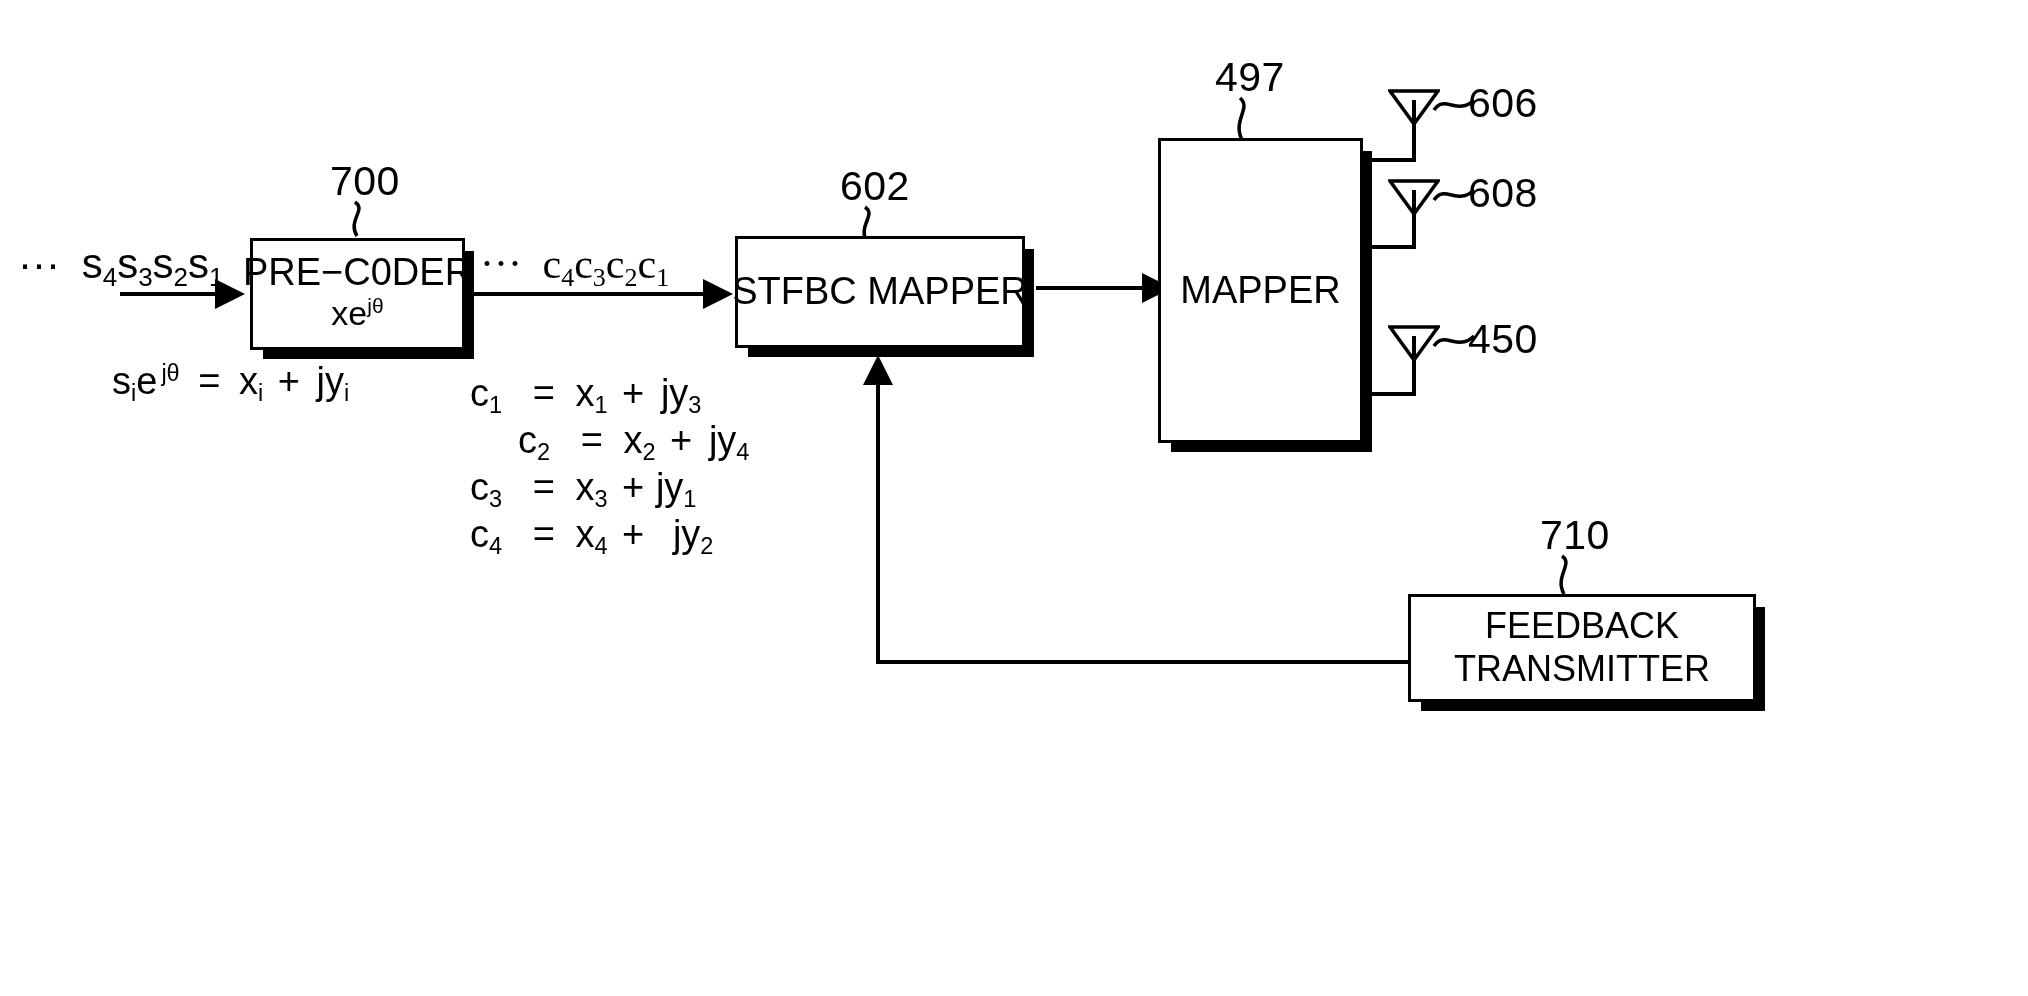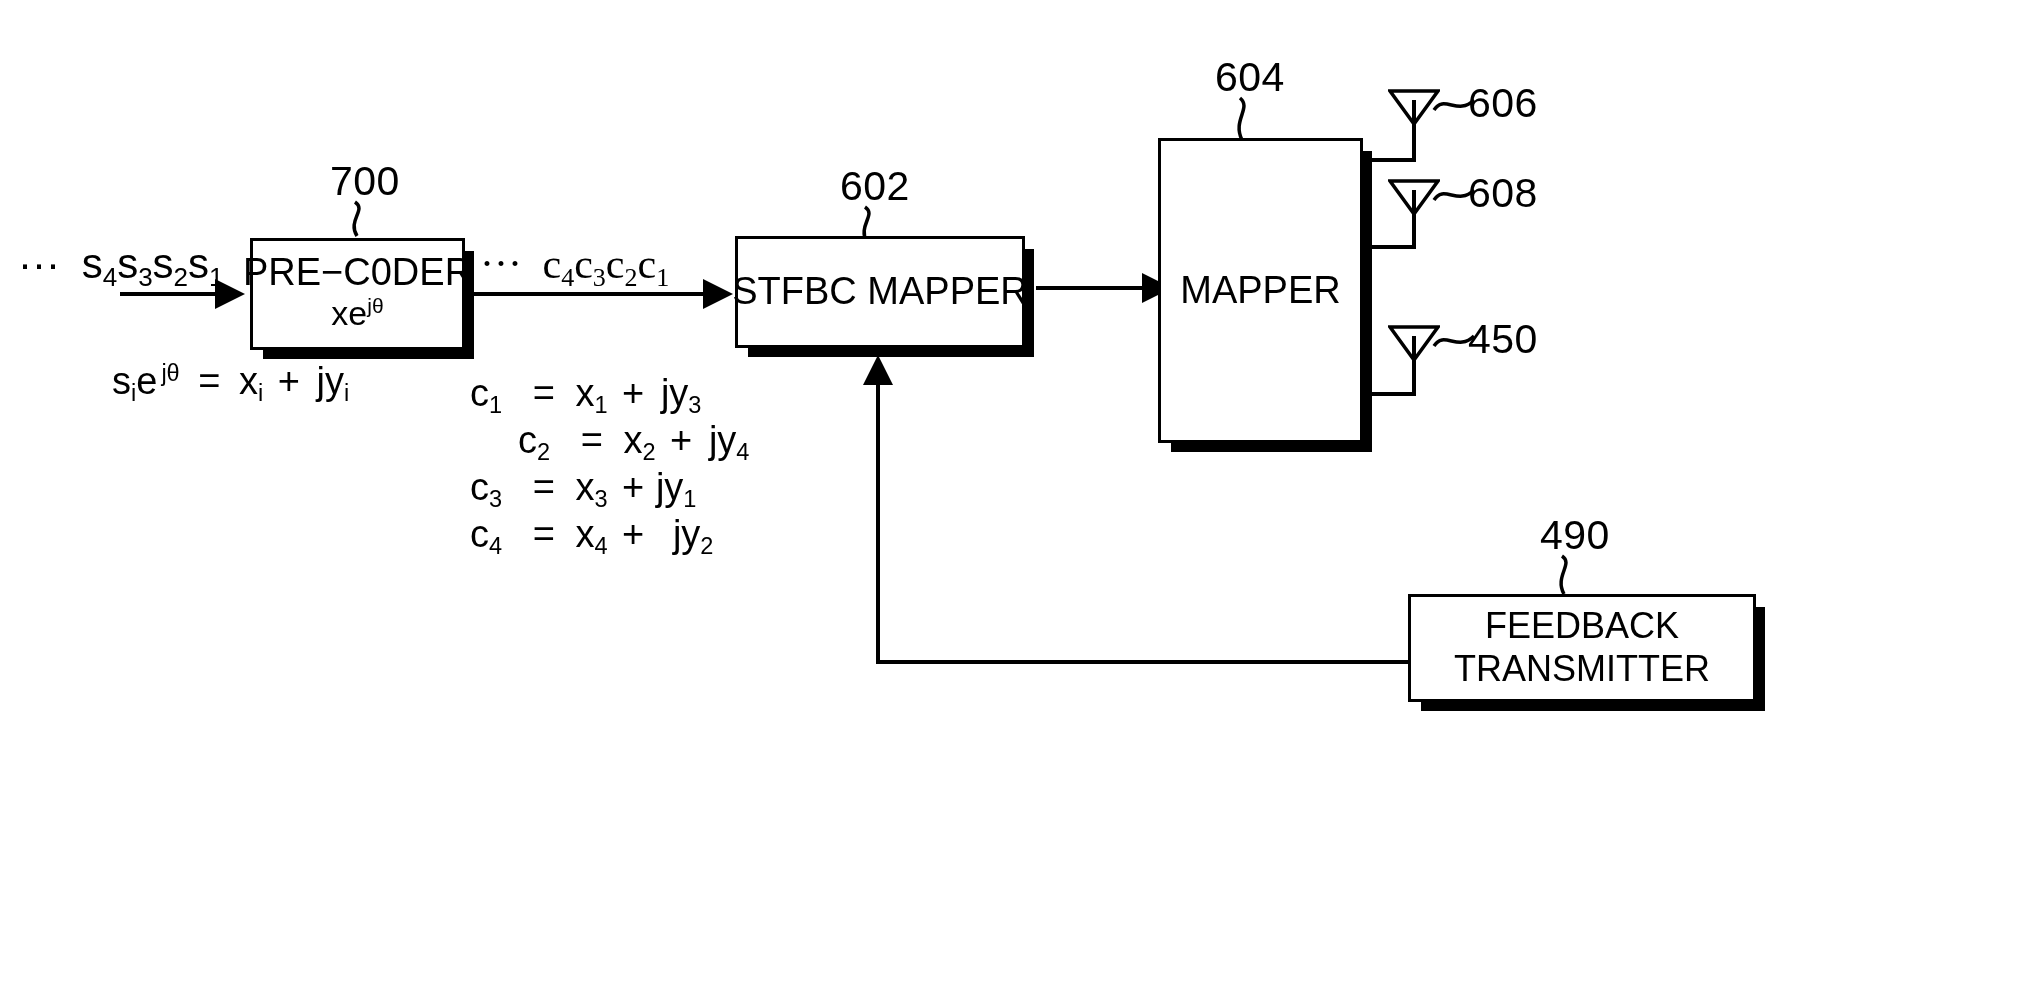--- a/index.html
+++ b/index.html
@@ -173,21 +173,21 @@
 
   <div class="pbox" style="left:735px; top:236px; width:290px; height:112px;">
     <div class="shadow-r"></div>
     <div class="shadow-b"></div>
     <div class="boxlabel" style="font-size:38px;">STFBC MAPPER</div>
   </div>
 
   <div class="hline" style="left:1036px; top:286px; width:120px;"></div>
   <div class="arrow-r" style="left:1142px; top:273px;"></div>
 
-  <div class="refnum" style="left:1215px; top:54px;">604</div>
+  <div class="refnum" style="left:1215px; top:54px;">497</div>
   <svg class="leader" width="40" height="48" style="left:1230px; top:96px;">
     <path d="M10,2 C22,12 2,24 12,44" stroke="#000" stroke-width="3.5" fill="none"></path>
   </svg>
 
   <div class="pbox" style="left:1158px; top:138px; width:205px; height:305px;">
     <div class="shadow-r"></div>
     <div class="shadow-b"></div>
     <div class="boxlabel" style="font-size:38px;">MAPPER</div>
   </div>
 
@@ -214,21 +214,21 @@
   <div class="hline" style="left:1366px; top:392px; width:50px;"></div>
   <div class="vline" style="left:1412px; top:336px; height:58px;"></div>
   <svg class="antenna" width="52" height="40" style="left:1388px; top:324px;">
     <path d="M2,3 L50,3 L26,36 Z" fill="none" stroke="#000" stroke-width="3.5"></path>
   </svg>
   <svg class="leader" width="44" height="24" style="left:1432px; top:328px;">
     <path d="M2,18 C12,2 26,24 42,8" stroke="#000" stroke-width="3.5" fill="none"></path>
   </svg>
   <div class="refnum" style="left:1468px; top:316px;">450</div>
 
-  <div class="refnum" style="left:1540px; top:512px;">490</div>
+  <div class="refnum" style="left:1540px; top:512px;">710</div>
   <svg class="leader" width="40" height="44" style="left:1552px; top:554px;">
     <path d="M10,2 C22,10 2,22 12,40" stroke="#000" stroke-width="3.5" fill="none"></path>
   </svg>
 
   <div class="pbox" style="left:1408px; top:594px; width:348px; height:108px;">
     <div class="shadow-r"></div>
     <div class="shadow-b"></div>
     <div class="boxlabel" style="font-size:36px;">FEEDBACK</div>
     <div class="boxlabel" style="font-size:36px; margin-top:4px;">TRANSMITTER</div>
   </div>

